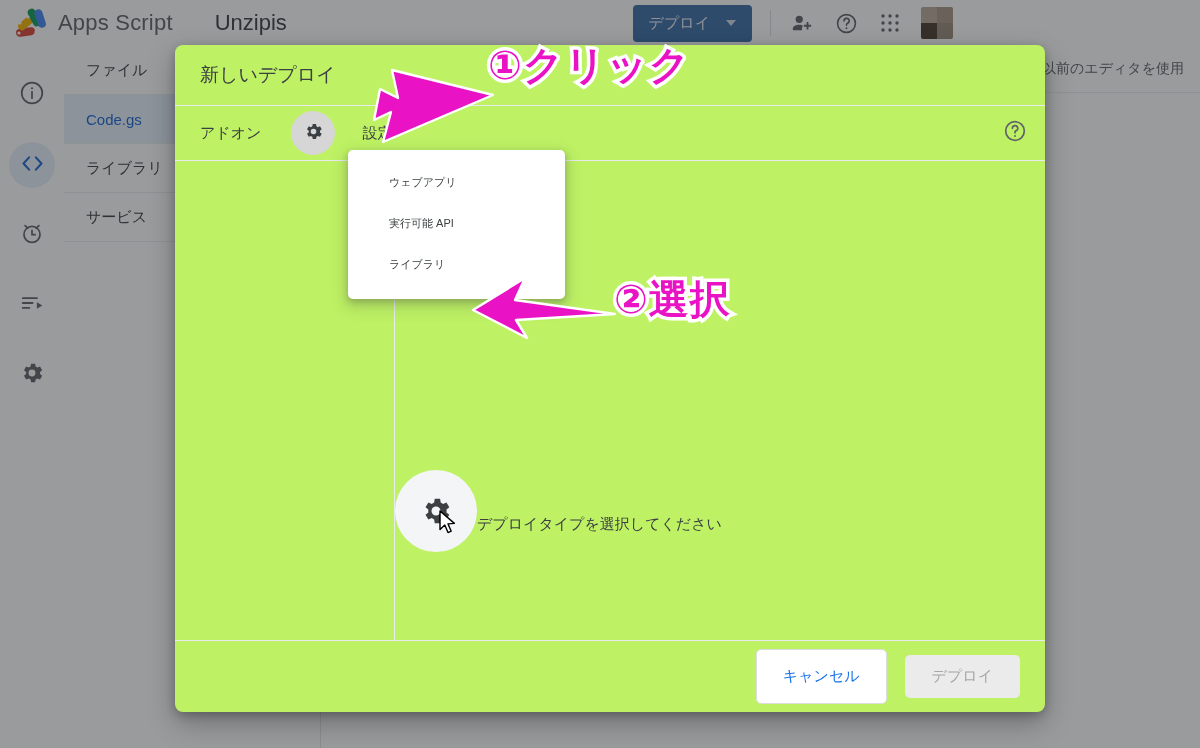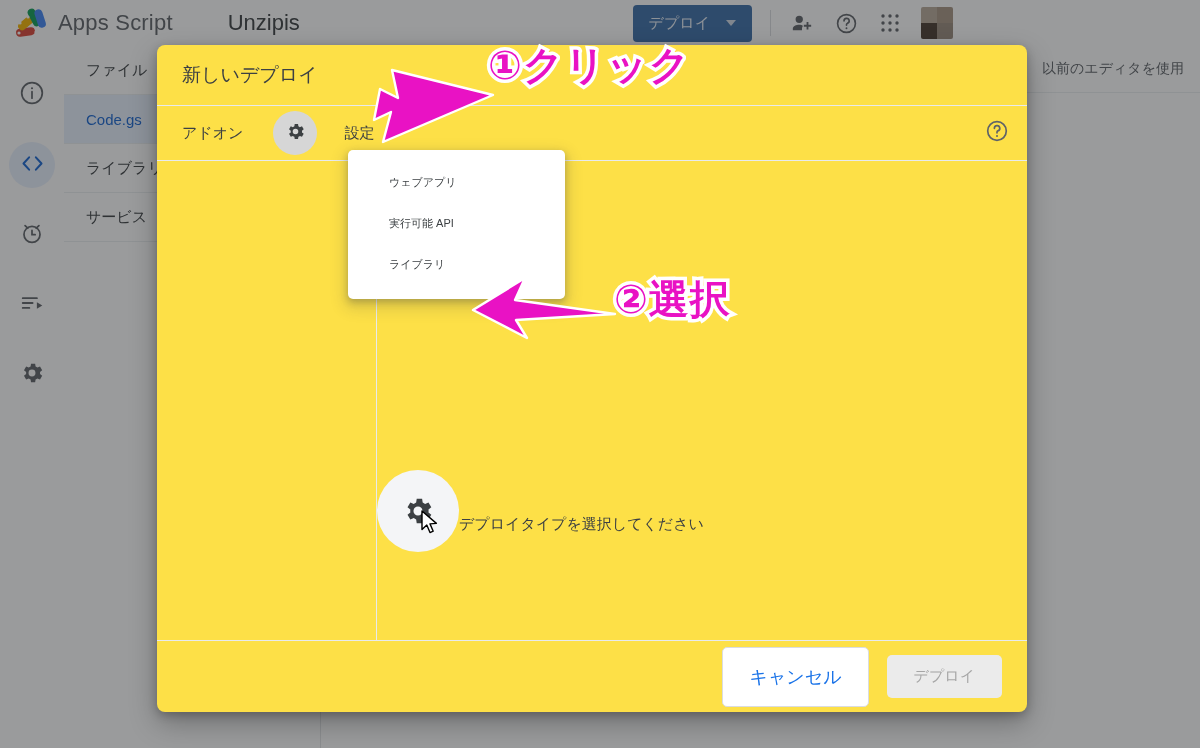--- a/index.html
+++ b/index.html
@@ -7,21 +7,21 @@
     width:1200px;height:748px;position:relative;overflow:hidden;
     font-family:"Liberation Sans","DejaVu Sans",sans-serif;
     background:#fff;
   }
   
   #app{position:absolute;inset:0;background:#fff;}
   .topbar{position:absolute;left:0;top:0;width:967px;height:46px;background:#fff;
           border-bottom:1px solid #e4e6e8;display:flex;align-items:center;}
   .logo{width:34px;height:30px;margin-left:14px;position:relative;}
   .brand{font-size:22px;color:#5f6368;margin-left:10px;letter-spacing:.2px;}
-  .proj-title{font-size:22px;color:#3c4043;margin-left:55px;}
+  .proj-title{font-size:22px;color:#3c4043;margin-left:42px;}
   .topright{margin-left:auto;display:flex;align-items:center;gap:18px;padding-right:14px;}
   .deploy-btn{background:#3b6ea8;color:#e8eef6;font-size:15px;border-radius:4px;
               padding:9px 16px;display:flex;align-items:center;gap:16px;}
   .caret{width:0;height:0;border-left:5px solid transparent;border-right:5px solid transparent;
          border-top:6px solid #cfd9e6;}
   .vsep{width:1px;height:26px;background:#dadce0;}
   .icobtn{width:26px;height:26px;display:flex;align-items:center;justify-content:center;color:#5f6368;}
   .avatar{width:32px;height:32px;border-radius:2px;overflow:hidden;display:grid;
           grid-template-columns:1fr 1fr;grid-template-rows:1fr 1fr;}
   .avatar i{display:block;}
@@ -49,21 +49,21 @@
   .cmt{color:#2e7d32;}
   .kw{color:#1a73e8;}
   .str{color:#b33a2f;}
   .num{color:#3d6b6b;}
   .pln{color:#3c4043;}
 
   
   #scrim{position:absolute;inset:0;background:rgba(32,33,36,.45);}
 
   
-  #dialog{position:absolute;left:157px;top:45px;width:870px;height:667px;background:#fde047;
+  #dialog{position:absolute;left:175px;top:45px;width:870px;height:667px;background:#bef264;
           border-radius:8px;box-shadow:0 11px 28px rgba(0,0,0,.28),0 3px 10px rgba(0,0,0,.22);
           overflow:hidden;}
   .dlg-title{height:60px;display:flex;align-items:center;padding-left:25px;font-size:19px;
              color:#3c4043;}
   .dlg-bar{height:54px;border-top:1px solid #e8eaed;border-bottom:1px solid #e8eaed;
            display:flex;align-items:center;padding:0 18px 0 25px;}
   .dlg-bar .lbl{font-size:15px;color:#3c4043;}
   .gear-chip{width:44px;height:44px;border-radius:50%;background:#d6d6d6;margin-left:30px;
              display:flex;align-items:center;justify-content:center;color:#3c4043;}
   .kind-lbl{font-size:15px;color:#3c4043;margin-left:27px;}
@@ -74,21 +74,21 @@
   .dlg-right{flex:1;display:flex;align-items:center;
              justify-content:flex-start;padding-top:168px;}
   .big-gear{width:82px;height:82px;border-radius:50%;background:#f4f5f7;
             display:flex;align-items:center;justify-content:center;position:relative;}
   .cursor-ar{position:absolute;left:44px;top:40px;}
   .empty-txt{margin-top:26px;font-size:15px;color:#3c4043;}
 
   .dlg-foot{position:absolute;left:0;right:0;bottom:0;height:71px;border-top:1px solid #e8eaed;
             display:flex;align-items:center;justify-content:flex-end;gap:18px;padding-right:25px;}
   .btn-cancel{border:1px solid #dadce0;border-radius:5px;background:#fff;color:#1a73e8;
-              font-size:18px;padding:17px 26px;}
+              font-size:15px;padding:17px 26px;}
   .btn-deploy{border:none;border-radius:5px;background:#ebebeb;color:#a6a6a6;font-size:15px;
               padding:12px 27px;}
 
   
   #dropdown{position:absolute;left:348px;top:150px;width:217px;padding:12px 0 14px 0;
             background:#fff;border-radius:5px;
             box-shadow:0 3px 7px rgba(60,64,67,.3),0 6px 14px 5px rgba(60,64,67,.15);}
   .dd-item{height:41px;display:flex;align-items:center;padding-left:41px;font-size:11px;
            color:#3c4043;}
   .anno-wrap{position:absolute;white-space:nowrap;}

